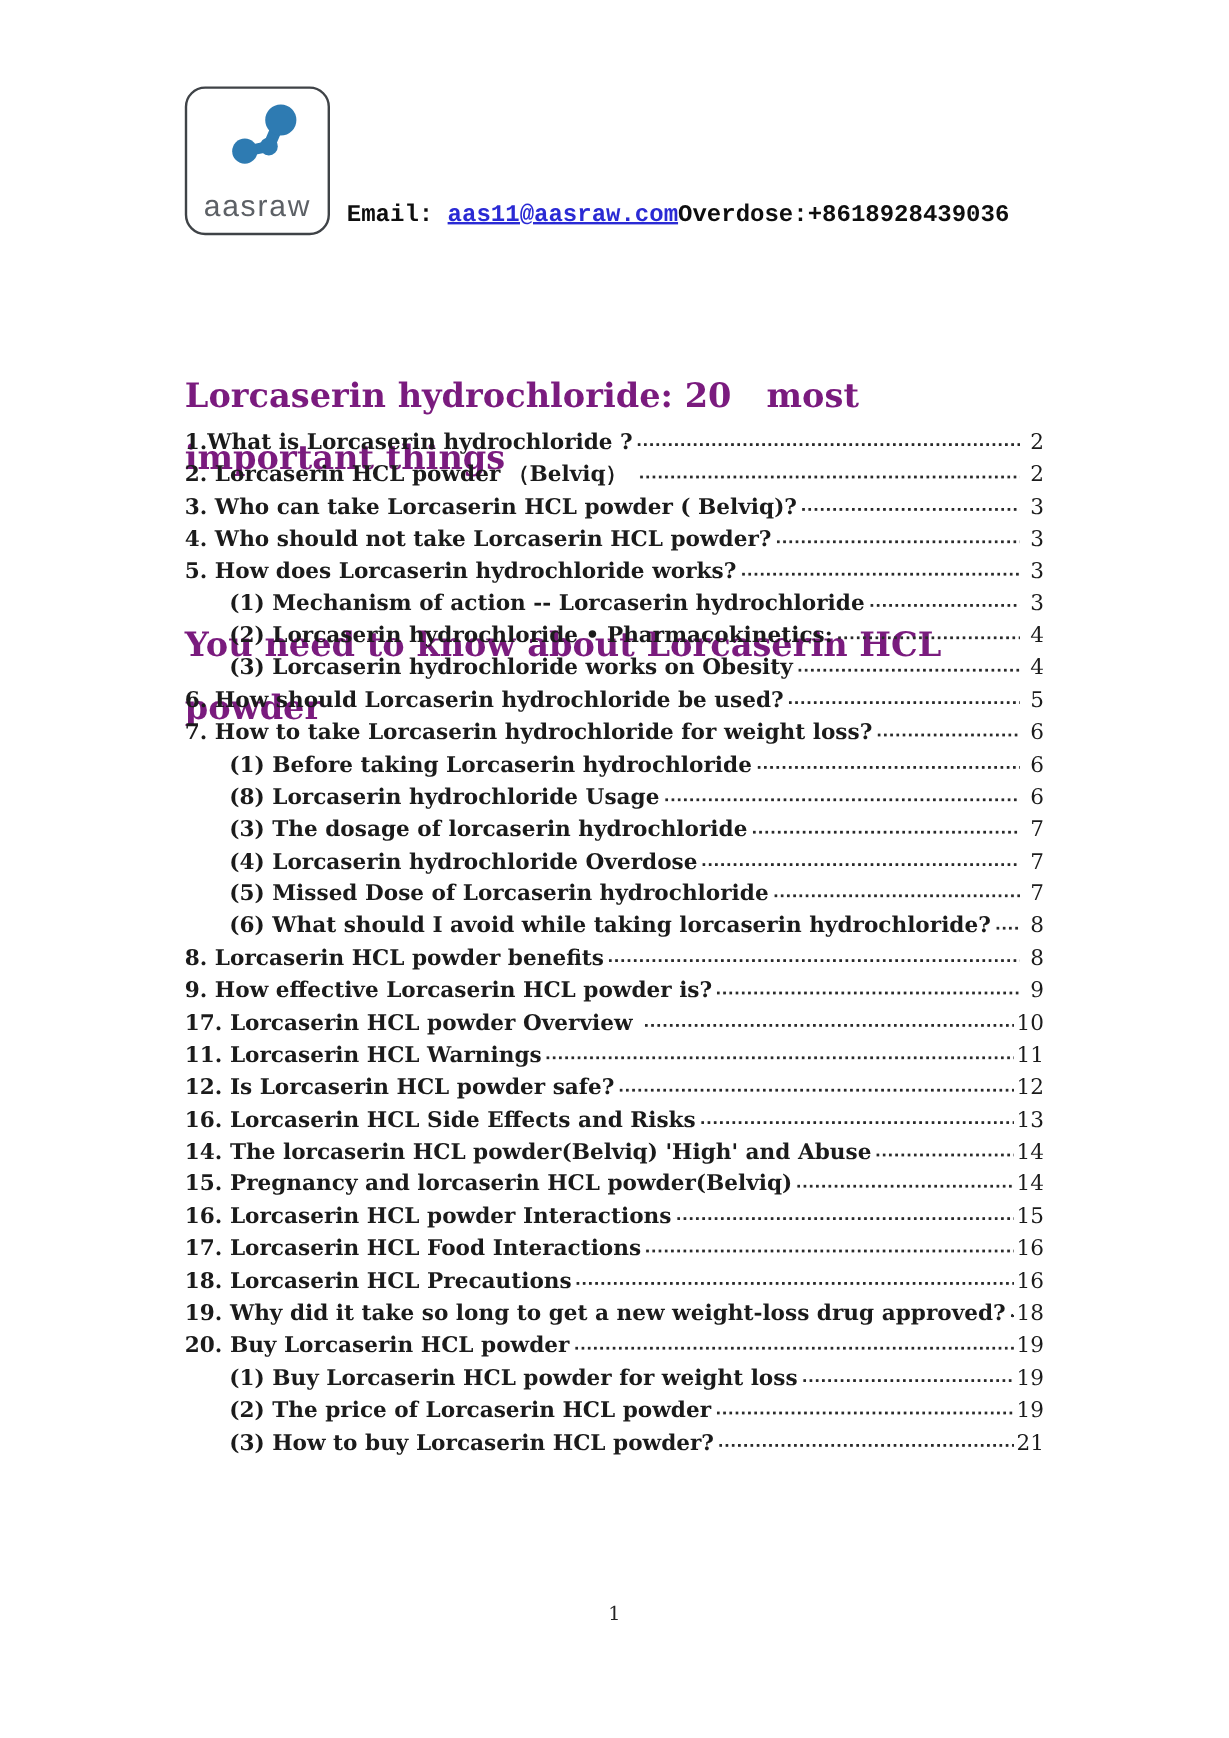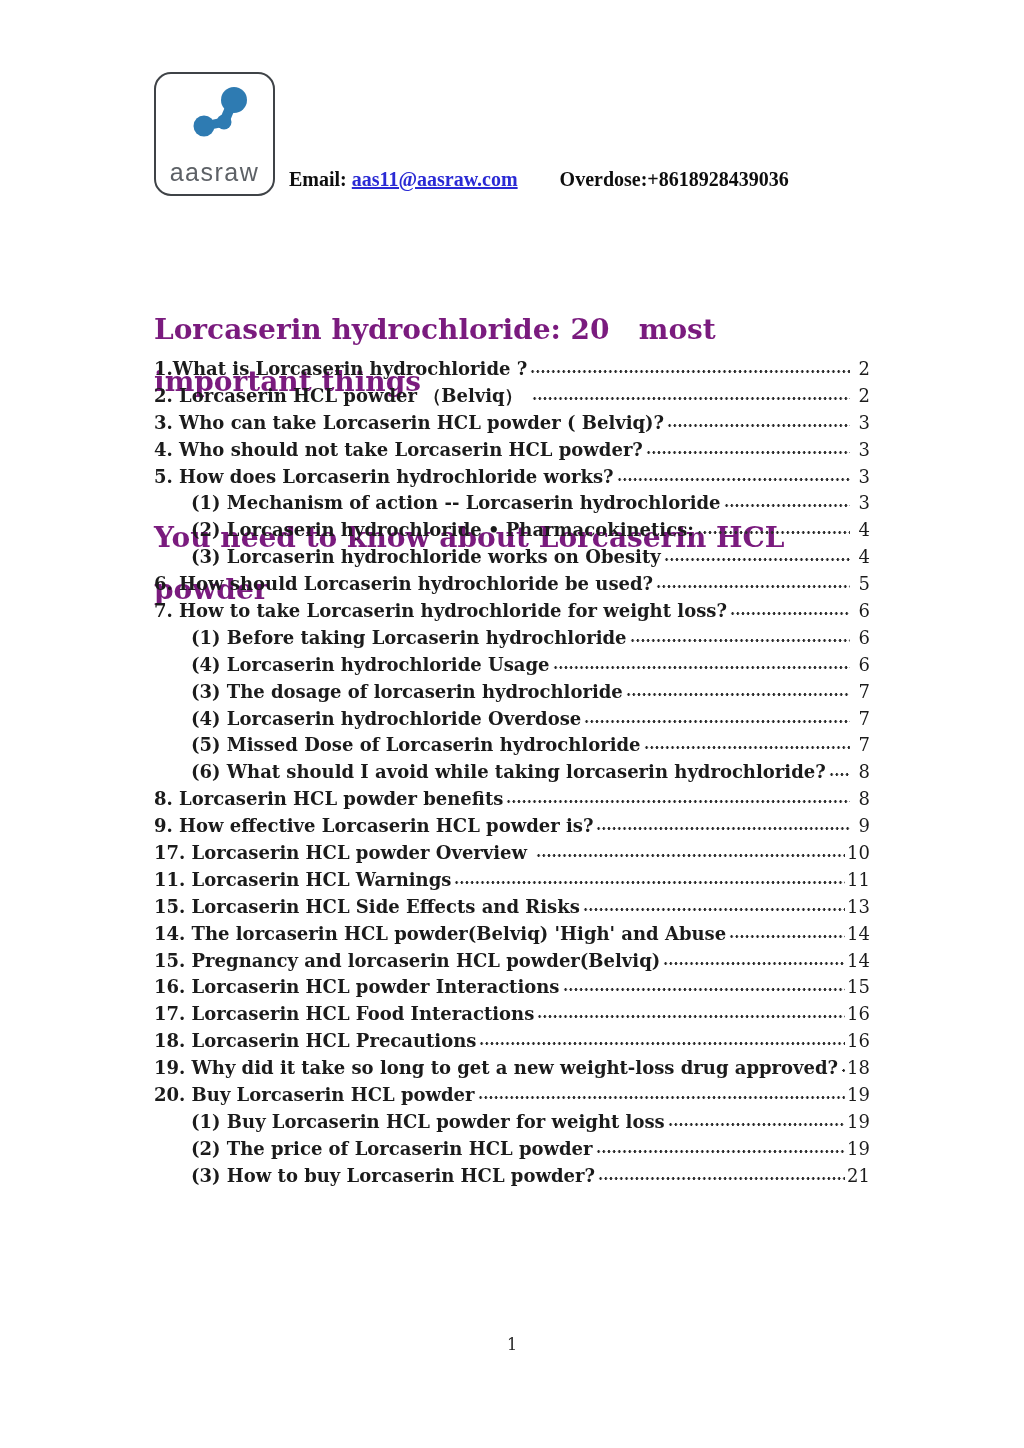--- a/index.html
+++ b/index.html
@@ -15,22 +15,22 @@
   }
   .logo-box svg { position:absolute; left:0; top:0; }
   .logo-text {
     position:absolute; left:0; right:0; bottom:9px; text-align:center;
     font-family:"Liberation Sans", sans-serif; font-weight:400; font-size:25px;
     letter-spacing:1.5px; color:#5d6166; line-height:1;margin-top:15px;
   }
 
   
   .contact {
-    position:absolute; left:289px; top:168px; display:flex; gap:42px; white-space:pre;
-    font-family:Liberation Serif, serif; font-weight:700; font-size:20px; color:#0e0e0e;
+    position:absolute; left:289px; top:168px; display:flex; white-space:pre;
+    font-family:Liberation Mono, monospace; font-weight:700; font-size:20px; color:#0e0e0e;
   }
   .contact .email-wrap { display:flex; }
   .contact a { color:#2a2ad4; text-decoration:underline; font-weight:700; }
 
   
   .doc-title {
     position:absolute; left:154px; top:200px; width:716px; text-align:left;
     color:#7a1b7e; font-weight:700; font-size:28px; line-height:52px; white-space:pre-wrap;
   }
 
@@ -85,30 +85,31 @@
       <div class="toc-row"><span class="toc-label">2. Lorcaserin HCL powder （Belviq） </span><span class="toc-dots"></span><span class="toc-page">2</span></div>
       <div class="toc-row"><span class="toc-label">3. Who can take Lorcaserin HCL powder ( Belviq)?</span><span class="toc-dots"></span><span class="toc-page">3</span></div>
       <div class="toc-row"><span class="toc-label">4. Who should not take Lorcaserin HCL powder?</span><span class="toc-dots"></span><span class="toc-page">3</span></div>
       <div class="toc-row"><span class="toc-label">5. How does Lorcaserin hydrochloride works?</span><span class="toc-dots"></span><span class="toc-page">3</span></div>
       <div class="toc-row indent"><span class="toc-label">(1) Mechanism of action -- Lorcaserin hydrochloride</span><span class="toc-dots"></span><span class="toc-page">3</span></div>
       <div class="toc-row indent"><span class="toc-label">(2) Lorcaserin hydrochloride • Pharmacokinetics:</span><span class="toc-dots"></span><span class="toc-page">4</span></div>
       <div class="toc-row indent"><span class="toc-label">(3) Lorcaserin hydrochloride works on Obesity</span><span class="toc-dots"></span><span class="toc-page">4</span></div>
       <div class="toc-row"><span class="toc-label">6. How should Lorcaserin hydrochloride be used?</span><span class="toc-dots"></span><span class="toc-page">5</span></div>
       <div class="toc-row"><span class="toc-label">7. How to take Lorcaserin hydrochloride for weight loss?</span><span class="toc-dots"></span><span class="toc-page">6</span></div>
       <div class="toc-row indent"><span class="toc-label">(1) Before taking Lorcaserin hydrochloride</span><span class="toc-dots"></span><span class="toc-page">6</span></div>
-      <div class="toc-row indent"><span class="toc-label">(4) Lorcaserin hydrochloride Usage</span><span class="toc-dots"></span><span class="toc-page">6</span></div>
+      <div class="toc-row indent"><span class="toc-label">(8) Lorcaserin hydrochloride Usage</span><span class="toc-dots"></span><span class="toc-page">6</span></div>
       <div class="toc-row indent"><span class="toc-label">(3) The dosage of lorcaserin hydrochloride</span><span class="toc-dots"></span><span class="toc-page">7</span></div>
       <div class="toc-row indent"><span class="toc-label">(4) Lorcaserin hydrochloride Overdose</span><span class="toc-dots"></span><span class="toc-page">7</span></div>
       <div class="toc-row indent"><span class="toc-label">(5) Missed Dose of Lorcaserin hydrochloride</span><span class="toc-dots"></span><span class="toc-page">7</span></div>
       <div class="toc-row indent"><span class="toc-label">(6) What should I avoid while taking lorcaserin hydrochloride?</span><span class="toc-dots"></span><span class="toc-page">8</span></div>
       <div class="toc-row"><span class="toc-label">8. Lorcaserin HCL powder benefits</span><span class="toc-dots"></span><span class="toc-page">8</span></div>
       <div class="toc-row"><span class="toc-label">9. How effective Lorcaserin HCL powder is?</span><span class="toc-dots"></span><span class="toc-page">9</span></div>
       <div class="toc-row"><span class="toc-label">17. Lorcaserin HCL powder Overview </span><span class="toc-dots"></span><span class="toc-page">10</span></div>
       <div class="toc-row"><span class="toc-label">11. Lorcaserin HCL Warnings</span><span class="toc-dots"></span><span class="toc-page">11</span></div>
-      <div class="toc-row"><span class="toc-label">15. Lorcaserin HCL Side Effects and Risks</span><span class="toc-dots"></span><span class="toc-page">13</span></div>
+      <div class="toc-row"><span class="toc-label">12. Is Lorcaserin HCL powder safe?</span><span class="toc-dots"></span><span class="toc-page">12</span></div>
+      <div class="toc-row"><span class="toc-label">16. Lorcaserin HCL Side Effects and Risks</span><span class="toc-dots"></span><span class="toc-page">13</span></div>
       <div class="toc-row"><span class="toc-label">14. The lorcaserin HCL powder(Belviq) 'High' and Abuse</span><span class="toc-dots"></span><span class="toc-page">14</span></div>
       <div class="toc-row"><span class="toc-label">15. Pregnancy and lorcaserin HCL powder(Belviq)</span><span class="toc-dots"></span><span class="toc-page">14</span></div>
       <div class="toc-row"><span class="toc-label">16. Lorcaserin HCL powder Interactions</span><span class="toc-dots"></span><span class="toc-page">15</span></div>
       <div class="toc-row"><span class="toc-label">17. Lorcaserin HCL Food Interactions</span><span class="toc-dots"></span><span class="toc-page">16</span></div>
       <div class="toc-row"><span class="toc-label">18. Lorcaserin HCL Precautions</span><span class="toc-dots"></span><span class="toc-page">16</span></div>
       <div class="toc-row"><span class="toc-label">19. Why did it take so long to get a new weight-loss drug approved?</span><span class="toc-dots"></span><span class="toc-page">18</span></div>
       <div class="toc-row"><span class="toc-label">20. Buy Lorcaserin HCL powder</span><span class="toc-dots"></span><span class="toc-page">19</span></div>
       <div class="toc-row indent"><span class="toc-label">(1) Buy Lorcaserin HCL powder for weight loss</span><span class="toc-dots"></span><span class="toc-page">19</span></div>
       <div class="toc-row indent"><span class="toc-label">(2) The price of Lorcaserin HCL powder</span><span class="toc-dots"></span><span class="toc-page">19</span></div>
       <div class="toc-row indent"><span class="toc-label">(3) How to buy Lorcaserin HCL powder?</span><span class="toc-dots"></span><span class="toc-page">21</span></div>

